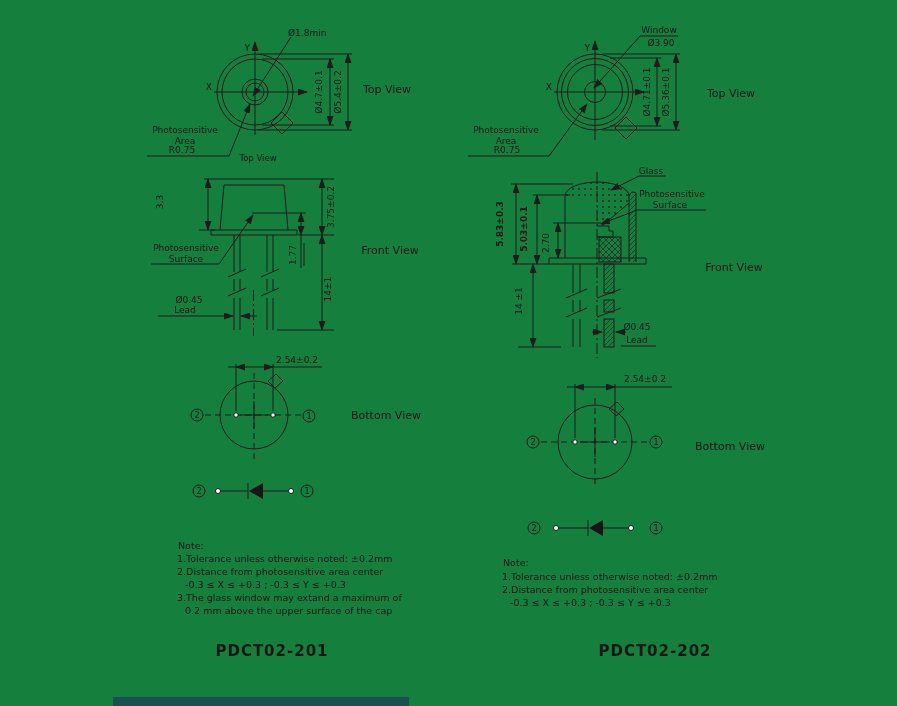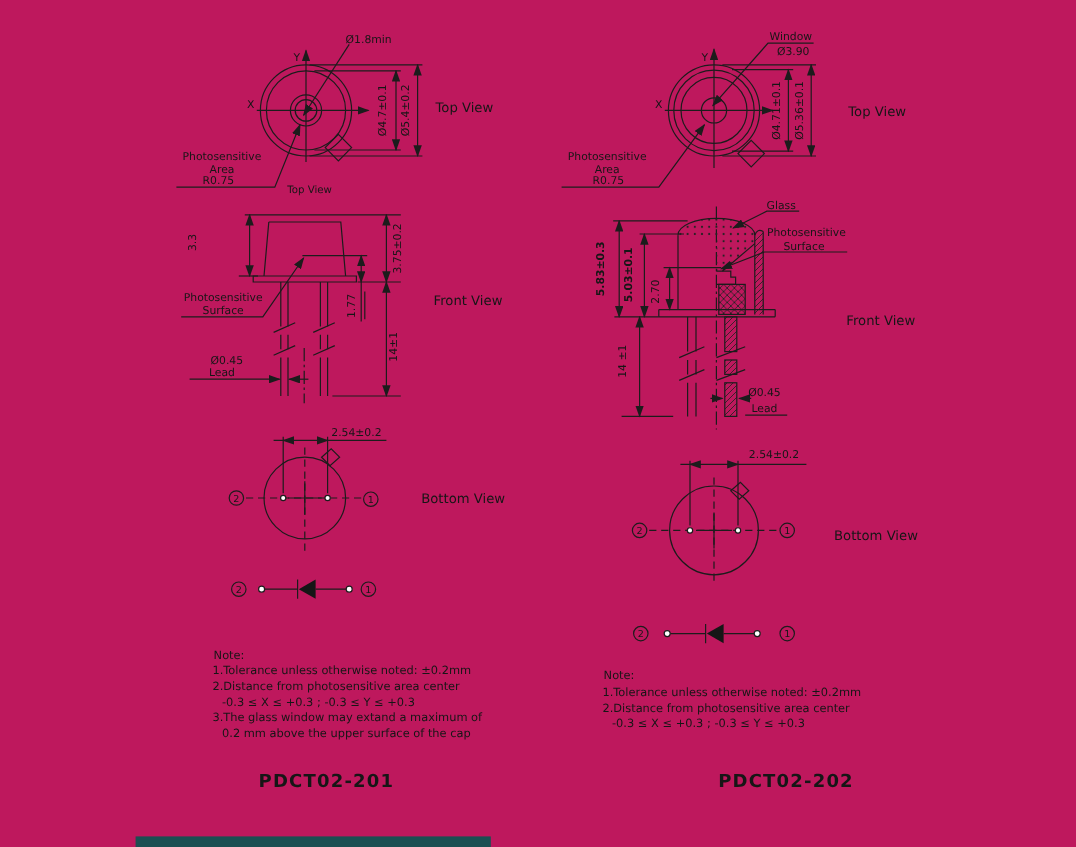--- a/index.html
+++ b/index.html
@@ -1,16 +1,16 @@
 <!DOCTYPE html>
 <html><head>
 <meta charset="utf-8">
 <style>
   html,body{margin:0;padding:0;background:#fff;}
-  .stage{position:relative;width:897px;height:706px;background:#be185d;overflow:hidden;
+  .stage{position:relative;width:897px;height:706px;background:#15803d;overflow:hidden;
          font-family:"DejaVu Sans",sans-serif;}
   svg{position:absolute;left:0;top:0;}
   svg text{fill:#161616;}
   .t9 {font:9px "DejaVu Sans",sans-serif;}
   .t85{font:8.5px "DejaVu Sans",sans-serif;}
   .t95{font:9.5px "DejaVu Sans",sans-serif;}
   .t11{font:11px "DejaVu Sans",sans-serif;}
   .ttl{font:bold 15px "DejaVu Sans",sans-serif;letter-spacing:1px;}
   .pn {font:8px "DejaVu Sans",sans-serif;}
   .b  {font-weight:bold;}

